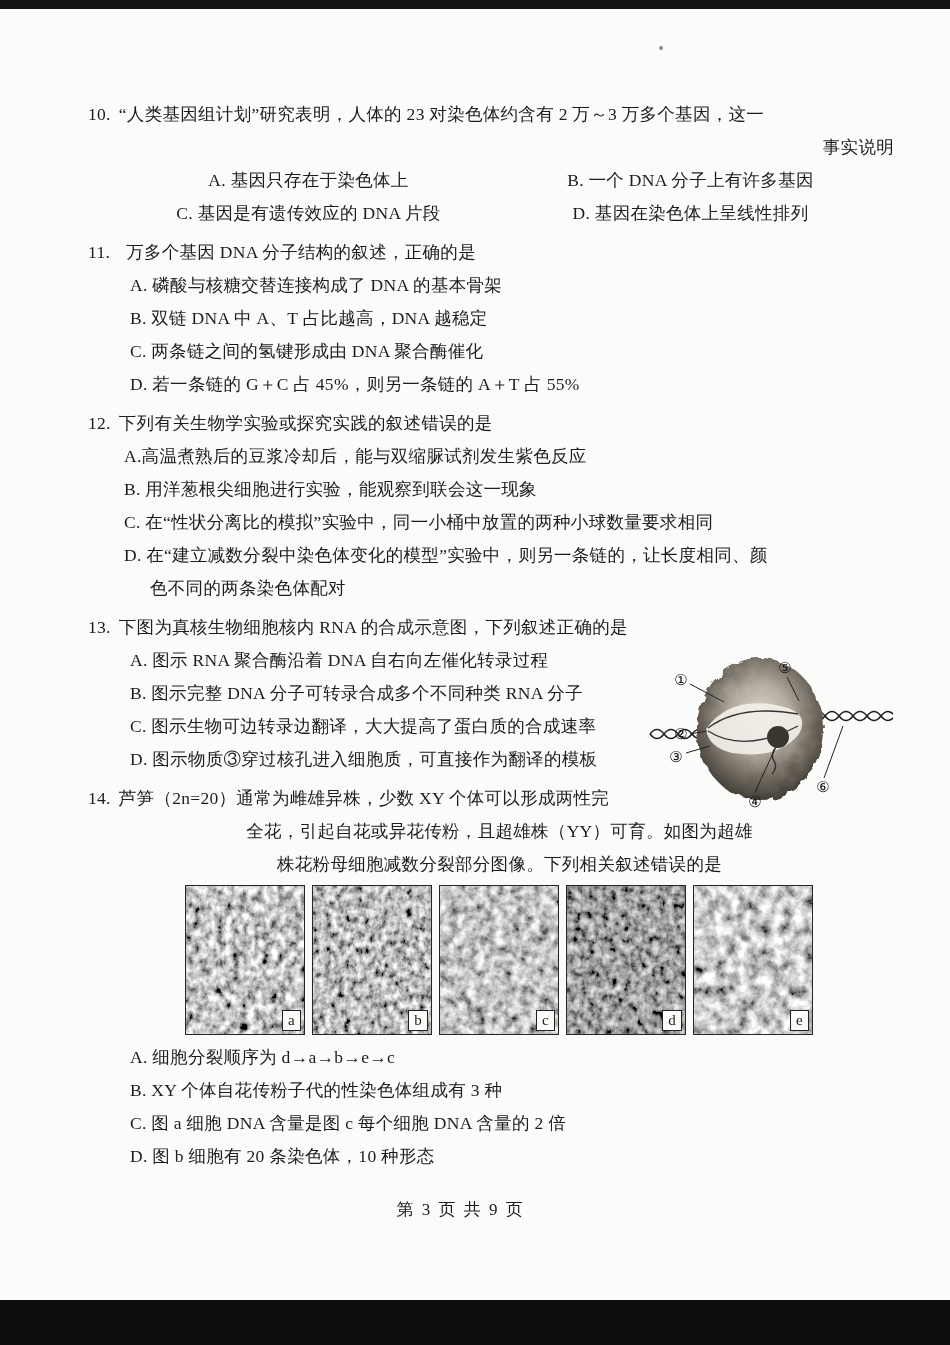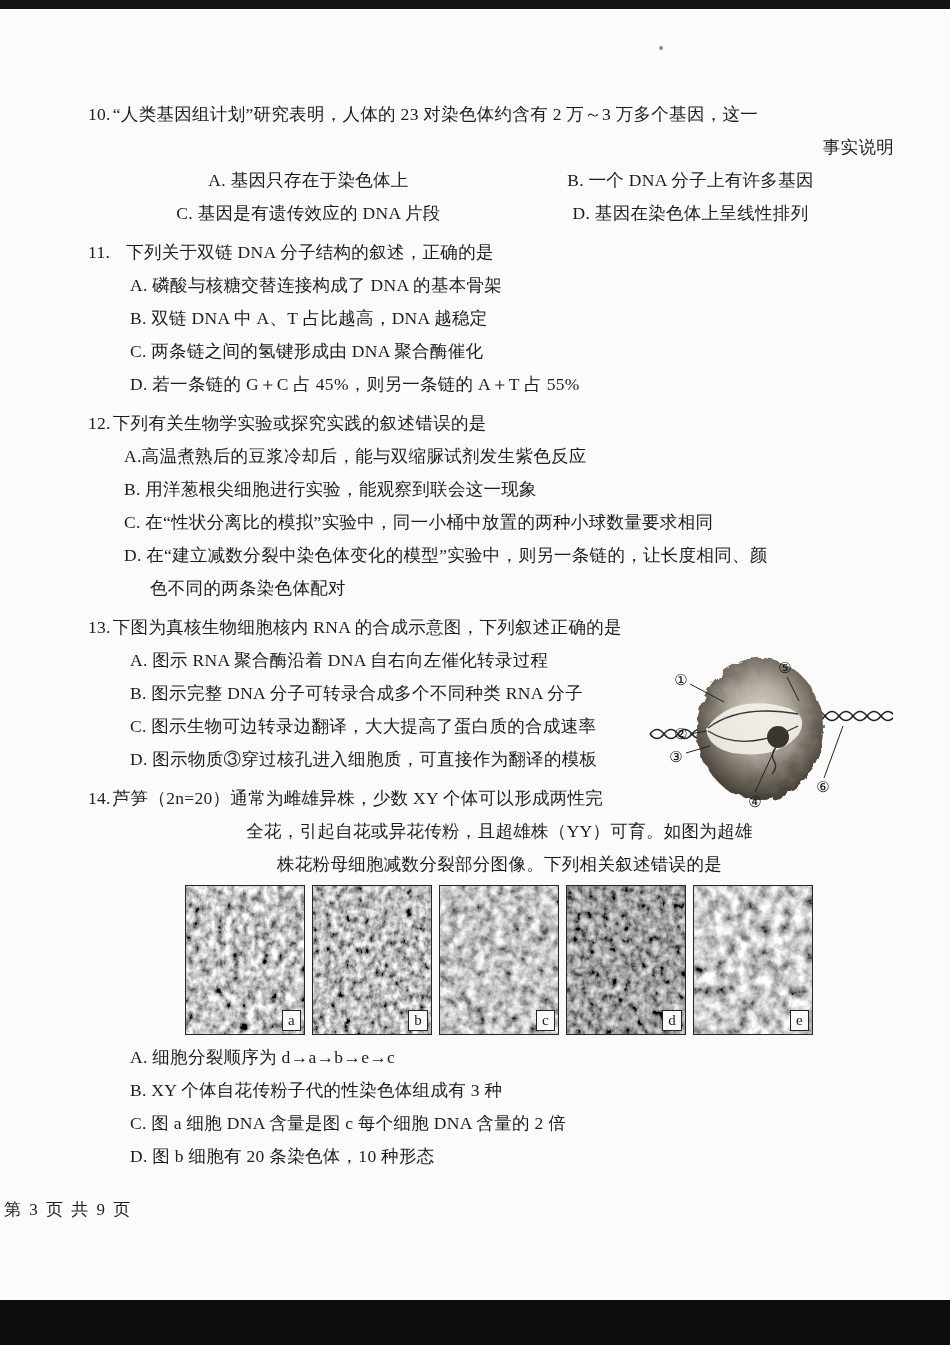--- a/index.html
+++ b/index.html
@@ -10,36 +10,36 @@
   }
   .scan-top{position:absolute;top:0;left:0;width:950px;height:9px;background:#141414;}
   .scan-bottom{position:absolute;bottom:0;left:0;width:950px;height:45px;background:#0d0d0d;}
   .scan-dot{position:absolute;left:659px;top:46px;width:4px;height:4px;border-radius:50%;background:#8a8a8a;}
   .content{
     position:absolute;left:88px;top:98px;width:806px;
     font-size:17.5px;line-height:33px;letter-spacing:0.3px;
   }
   p.line{margin:0;}
   section.q{margin:0 0 6px 0;}
-  .qnum{margin-right:2px;}
+  .qnum{margin-right:8px;}
   .cont-indent{padding-left:42px;text-align:right;}
   .hang{padding-left:17px;text-align:center;}
   .opts{padding-left:42px;}
   .opts-2col{display:grid;grid-template-columns:357px 1fr;padding-left:42px;text-align:center;}
   .q13-opts{max-width:600px;}
   .diagram{position:absolute;left:648px;top:634px;width:245px;height:212px;}
   .diagram svg{display:block;width:100%;height:100%;}
   .micro-row{display:flex;gap:7px;margin:4px 0 6px 97px;}
   .micro{position:relative;width:118px;height:148px;background:#5a5a5a;border:1px solid #262626;}
   .micro svg{display:block;width:100%;height:100%;}
   .micro-label{
     position:absolute;right:3px;bottom:3px;background:#fafaf7;border:1px solid #222;
     padding:0 5px;font-size:15px;line-height:19px;
   }
-  .footer{position:absolute;left:4px;top:1198px;width:889px;text-align:left;font-size:17px;letter-spacing:2px;}
+  .footer{position:absolute;left:16px;top:1198px;width:889px;text-align:center;font-size:17px;letter-spacing:2px;}
 </style>
 </head>
 <body>
 
 <svg width="0" height="0" style="position:absolute" aria-hidden="true">
   <defs>
     <filter id="grainA" x="0%" y="0%" width="100%" height="100%">
       <feTurbulence type="fractalNoise" baseFrequency="0.13 0.11" numOctaves="4" seed="7"></feTurbulence>
       <feColorMatrix type="saturate" values="0"></feColorMatrix>
       <feComponentTransfer>
@@ -102,21 +102,21 @@
     <p class="line cont-indent">事实说明</p>
     <div class="opts-2col">
       <p class="line">A. 基因只存在于染色体上</p>
       <p class="line">B. 一个 DNA 分子上有许多基因</p>
       <p class="line">C. 基因是有遗传效应的 DNA 片段</p>
       <p class="line">D. 基因在染色体上呈线性排列</p>
     </div>
   </section>
 
   <section class="q">
-    <p class="line"><span class="qnum" style="margin-right:16px">11.</span><span>下列关于双链 DNA 分子结构的叙述，正确的是</span></p>
+    <p class="line"><span class="qnum" style="margin-right:16px">11.</span><span>万多个基因 DNA 分子结构的叙述，正确的是</span></p>
     <div class="opts">
       <p class="line">A. 磷酸与核糖交替连接构成了 DNA 的基本骨架</p>
       <p class="line">B. 双链 DNA 中 A、T 占比越高，DNA 越稳定</p>
       <p class="line">C. 两条链之间的氢键形成由 DNA 聚合酶催化</p>
       <p class="line">D. 若一条链的 G＋C 占 45%，则另一条链的 A＋T 占 55%</p>
     </div>
   </section>
 
   <section class="q">
     <p class="line"><span class="qnum">12.</span><span>下列有关生物学实验或探究实践的叙述错误的是</span></p>

